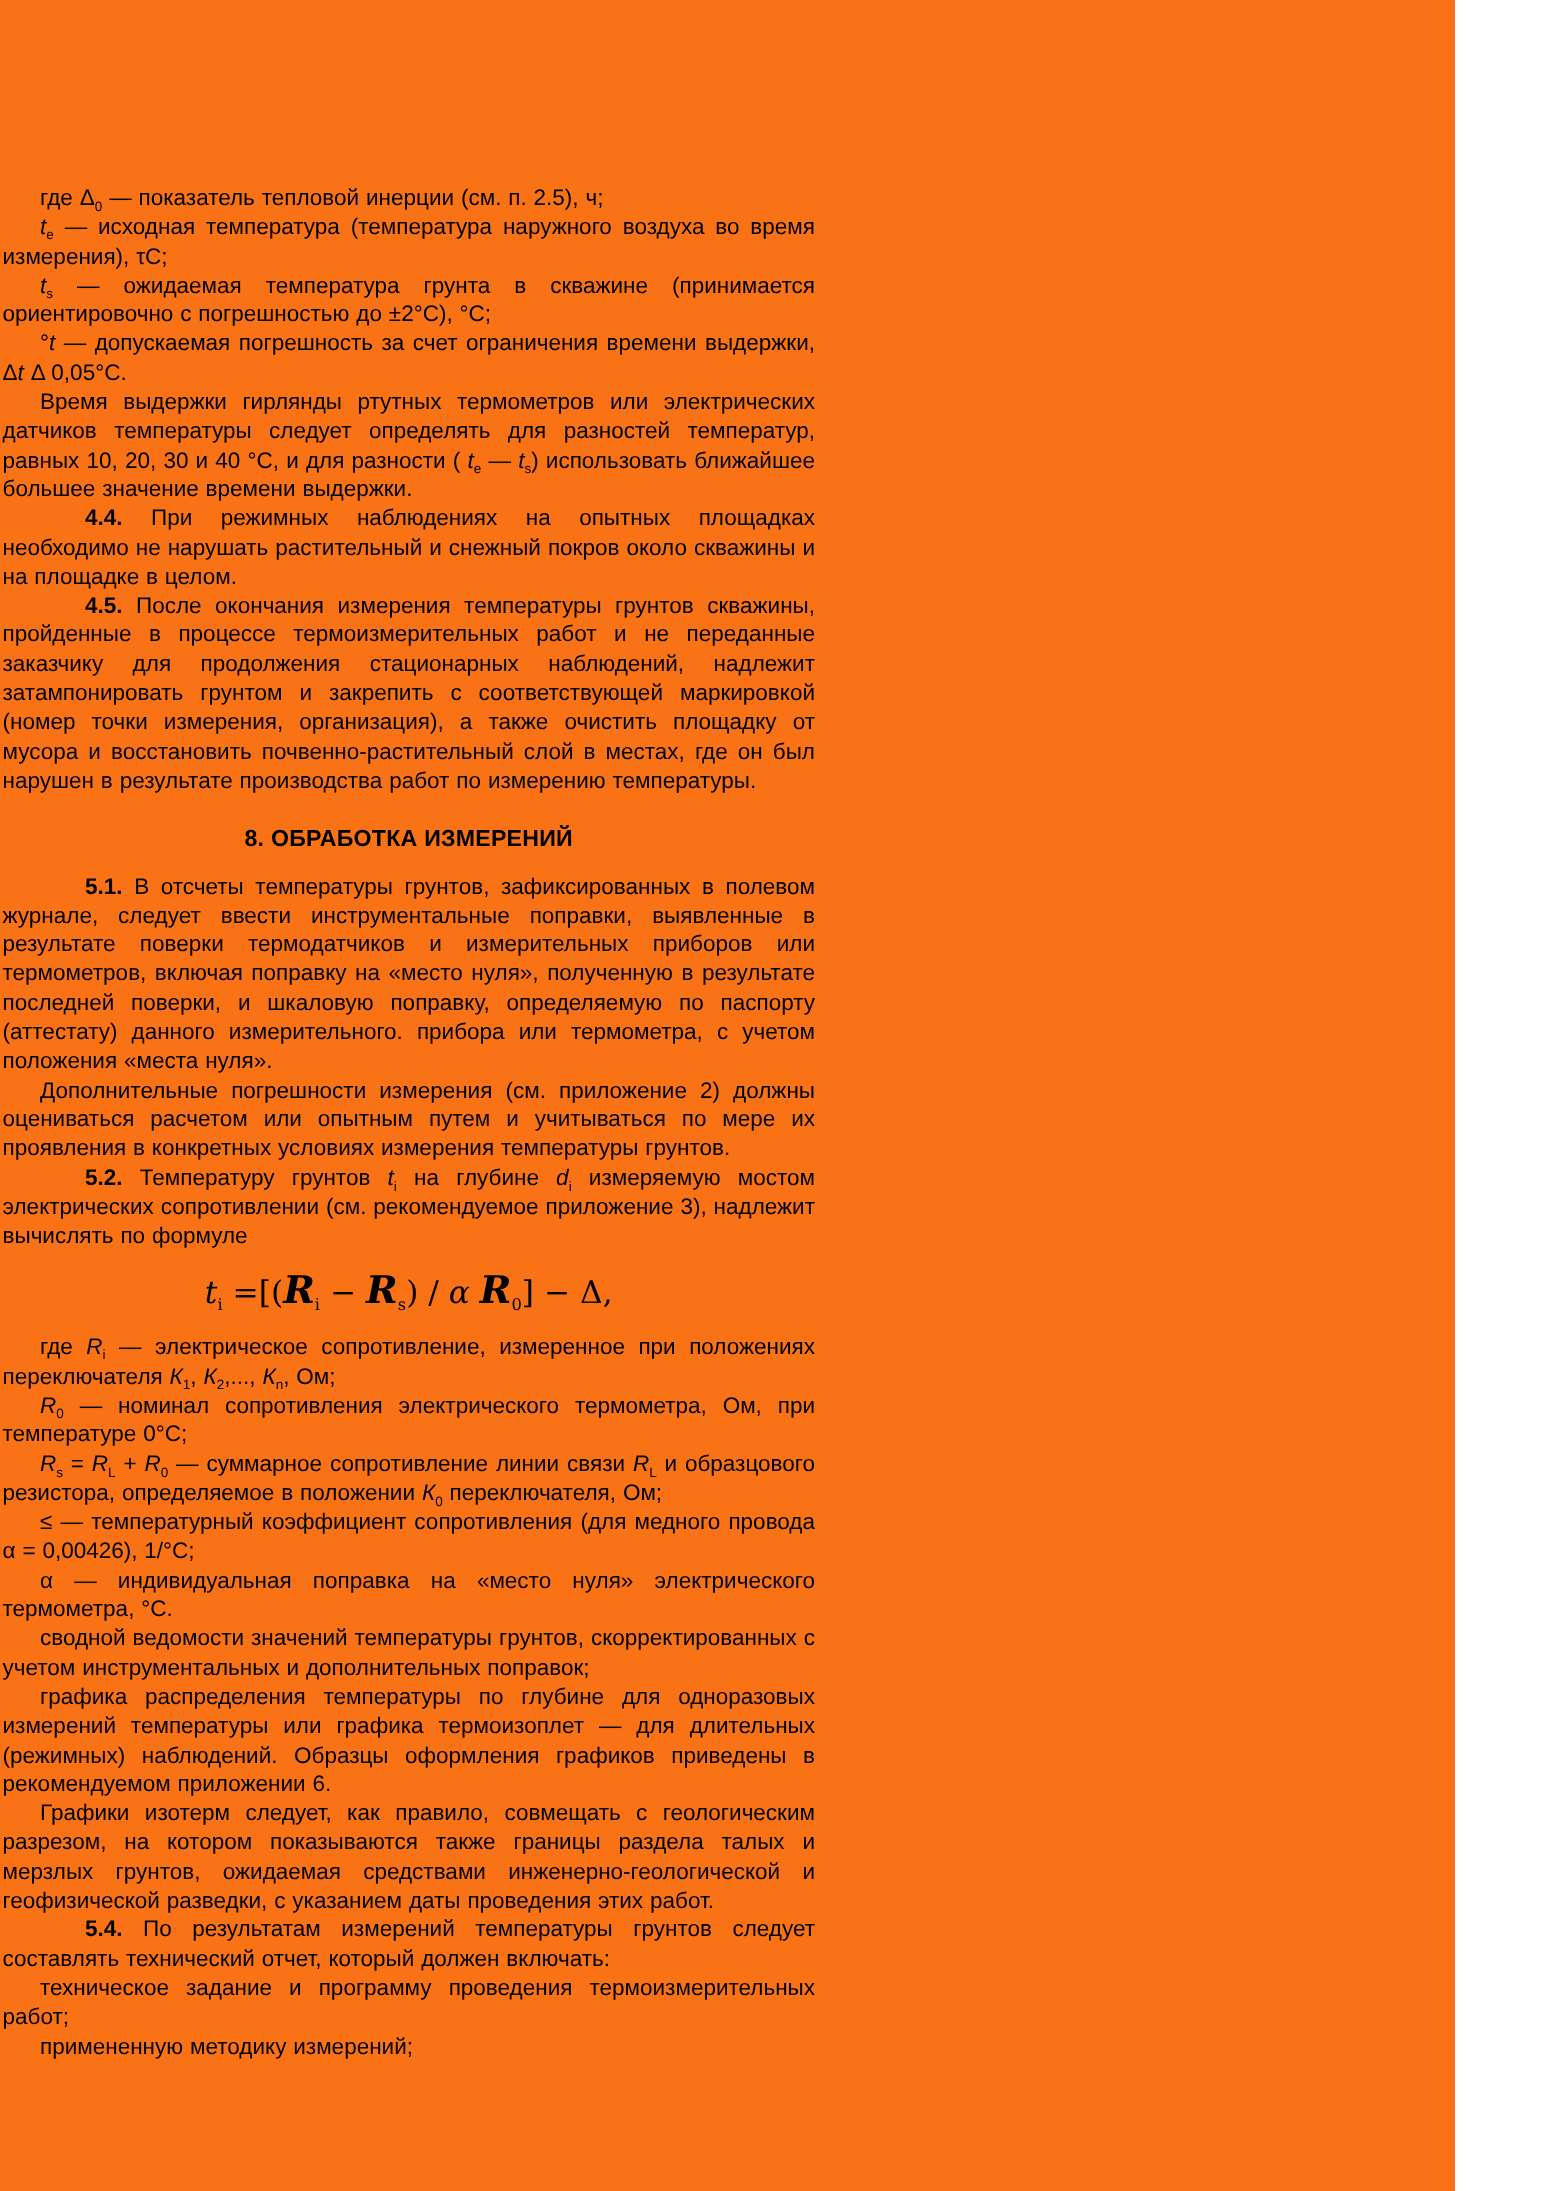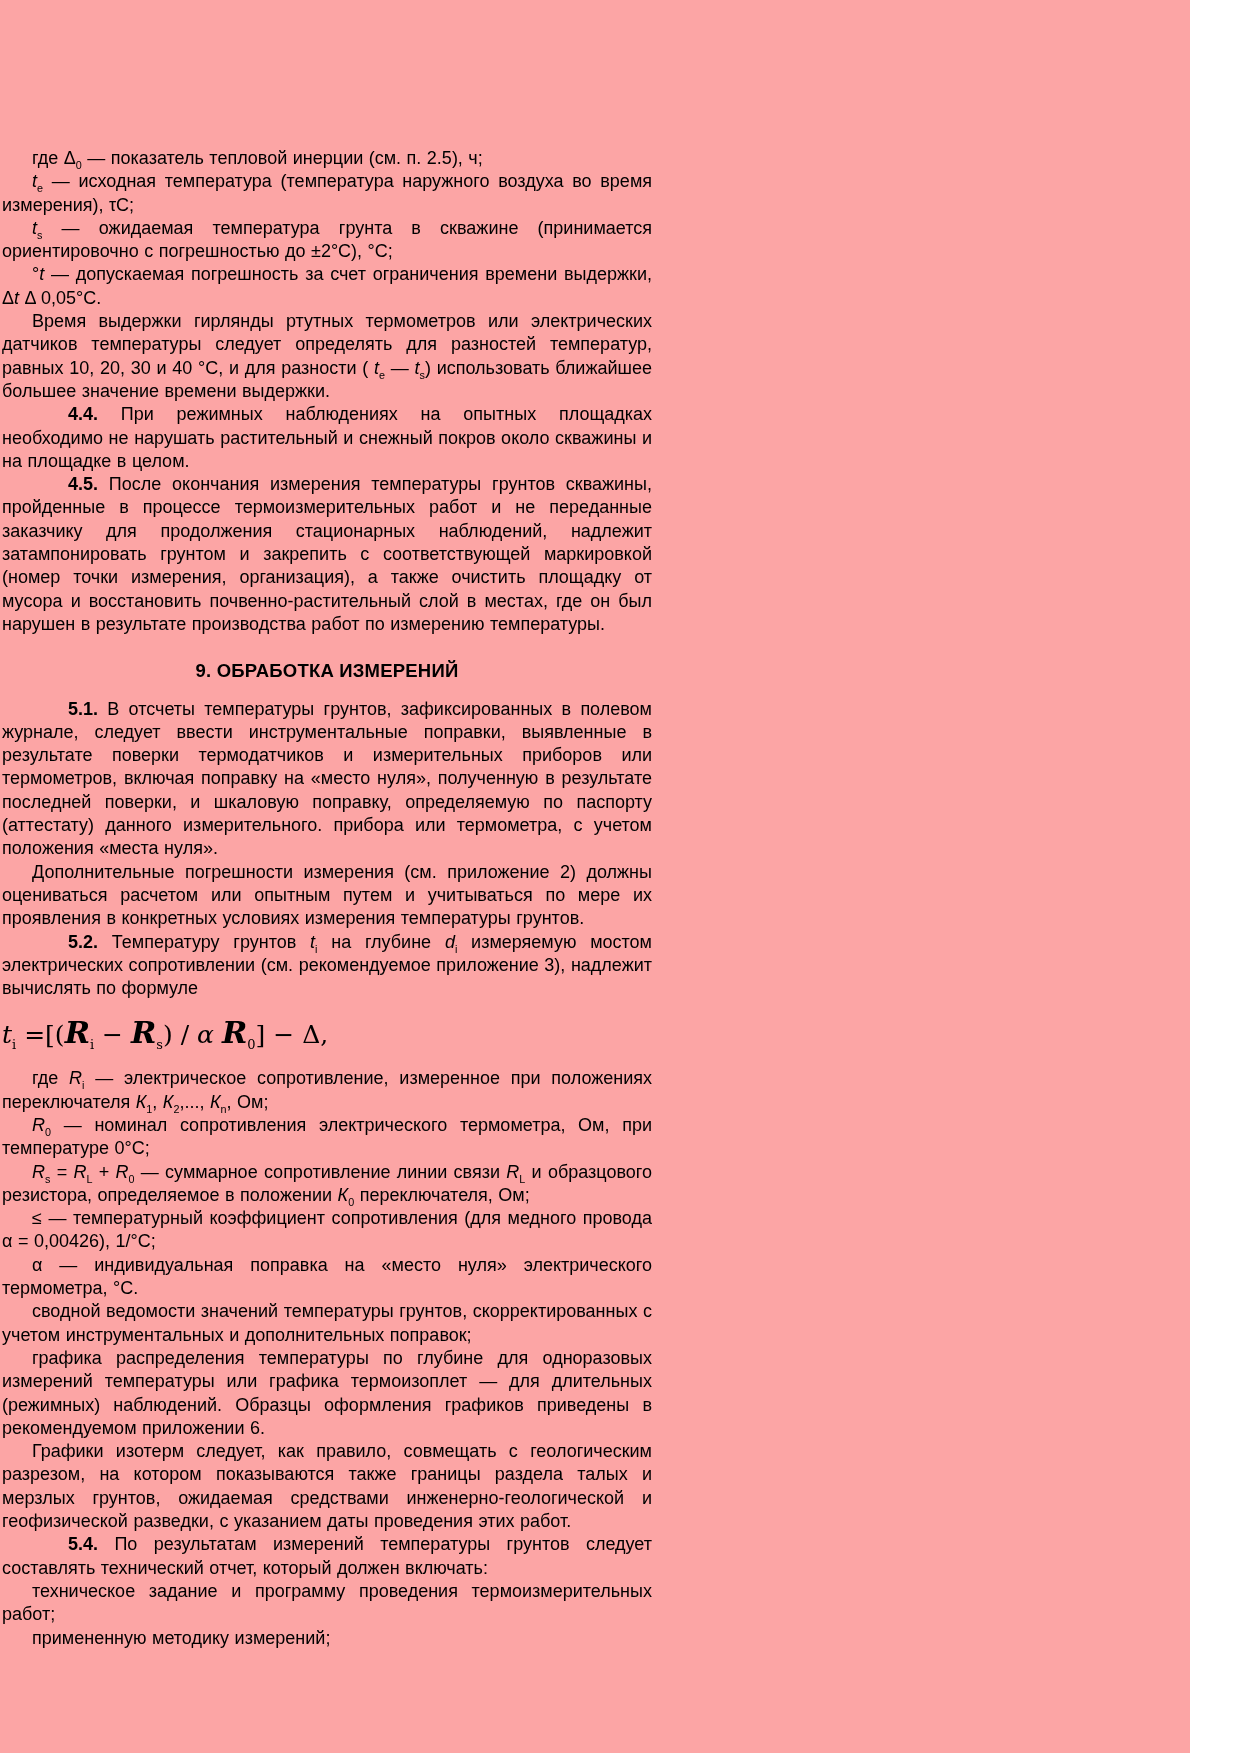--- a/index.html
+++ b/index.html
@@ -1,24 +1,23 @@
 <!DOCTYPE html>
 <html><head>
 <meta charset="utf-8">
 <style>
   html, body { margin: 0; padding: 0; background: #ffffff; }
   .page {
     position: relative;
     width: 1164px;
     height: 1753px;
-    background: #fca5a5;
+    background: #f97316;
     overflow: hidden;
     font-family: "Liberation Sans", sans-serif;
     color: #000000;
-    padding-left: 26px;
   }
   .doc {
     position: absolute;
     left: 2px;
     top: 147px;
     width: 650px;
   }
   p.body {
     margin: 0;
     font-size: 18px;
@@ -36,21 +35,21 @@
     line-height: 23.3px;
     font-weight: bold;
     text-align: center;
     text-indent: 0;
     letter-spacing: 0.2px;
   }
   p.formula {
     margin: 12px 0;
     font-size: 25px;
     line-height: 41px;
-    text-align: left;
+    text-align: center;
     text-indent: 0;
     font-family: "DejaVu Serif", serif;
   }
   p.formula i { font-style: italic; }
   p.formula b {
     font-weight: 600;
     font-style: italic;
     font-size: 1.22em;
   }
   p.formula sub { font-size: 13px; }
@@ -60,21 +59,21 @@
 
 <div class="page">
   <div class="doc" id="doc">
       <p class="body">где Δ<sub>0</sub> — показатель тепловой инерции (см. п. 2.5), ч;</p>
       <p class="body"><i>t</i><sub>e</sub> — исходная температура (температура наружного воздуха во время измерения), τС;</p>
       <p class="body"><i>t</i><sub>s</sub> — ожидаемая температура грунта в скважине (принимается ориентировочно с погрешностью до ±2°С), °С;</p>
       <p class="body">°<i>t</i> — допускаемая погрешность за счет ограничения времени выдержки, Δ<i>t</i> Δ 0,05°С.</p>
       <p class="body">Время выдержки гирлянды ртутных термометров или электрических датчиков температуры следует определять для разностей температур, равных 10, 20, 30 и 40 °С, и для разности ( <i>t</i><sub>e</sub> — <i>t</i><sub>s</sub>) использовать ближайшее большее значение времени выдержки.</p>
       <p class="body"><b>4.4.</b> При режимных наблюдениях на опытных площадках необходимо не нарушать растительный и снежный покров около скважины и на площадке в целом.</p>
       <p class="body"><b>4.5.</b> После окончания измерения температуры грунтов скважины, пройденные в процессе термоизмерительных работ и не переданные заказчику для продолжения стационарных наблюдений, надлежит затампонировать грунтом и закрепить с соответствующей маркировкой (номер точки измерения, организация), а также очистить площадку от мусора и восстановить почвенно-растительный слой в местах, где он был нарушен в результате производства работ по измерению температуры.</p>
-      <p class="heading">9. ОБРАБОТКА ИЗМЕРЕНИЙ</p>
+      <p class="heading">8. ОБРАБОТКА ИЗМЕРЕНИЙ</p>
       <p class="body"><b>5.1.</b> В отсчеты температуры грунтов, зафиксированных в полевом журнале, следует ввести инструментальные поправки, выявленные в результате поверки термодатчиков и измерительных приборов или термометров, включая поправку на «место нуля», полученную в результате последней поверки, и шкаловую поправку, определяемую по паспорту (аттестату) данного измерительного. прибора или термометра, с учетом положения «места нуля».</p>
       <p class="body">Дополнительные погрешности измерения (см. приложение 2) должны оцениваться расчетом или опытным путем и учитываться по мере их проявления в конкретных условиях измерения температуры грунтов.</p>
       <p class="body"><b>5.2.</b> Температуру грунтов <i>t</i><sub>i</sub> на глубине <i>d</i><sub>i</sub> измеряемую мостом электрических сопротивлении (см. рекомендуемое приложение 3), надлежит вычислять по формуле</p>
       <p class="formula"><i>t</i><sub>i</sub> =[(<b>R</b><sub>i</sub> − <b>R</b><sub>s</sub>) / <i>α</i> <b>R</b><sub>0</sub>] − Δ,</p>
       <p class="body">где <i>R</i><sub>i</sub> — электрическое сопротивление, измеренное при положениях переключателя <i>К</i><sub>1</sub>, <i>К</i><sub>2</sub>,..., <i>К</i><sub>n</sub>, Ом;</p>
       <p class="body"><i>R</i><sub>0</sub> — номинал сопротивления электрического термометра, Ом, при температуре 0°С;</p>
       <p class="body"><i>R</i><sub>s</sub> = <i>R</i><sub>L</sub> + <i>R</i><sub>0</sub> — суммарное сопротивление линии связи <i>R</i><sub>L</sub> и образцового резистора, определяемое в положении <i>К</i><sub>0</sub> переключателя, Ом;</p>
       <p class="body">≤ — температурный коэффициент сопротивления (для медного провода α = 0,00426), 1/°С;</p>
       <p class="body">α — индивидуальная поправка на «место нуля» электрического термометра, °С.</p>
       <p class="body">сводной ведомости значений температуры грунтов, скорректированных с учетом инструментальных и дополнительных поправок;</p>

